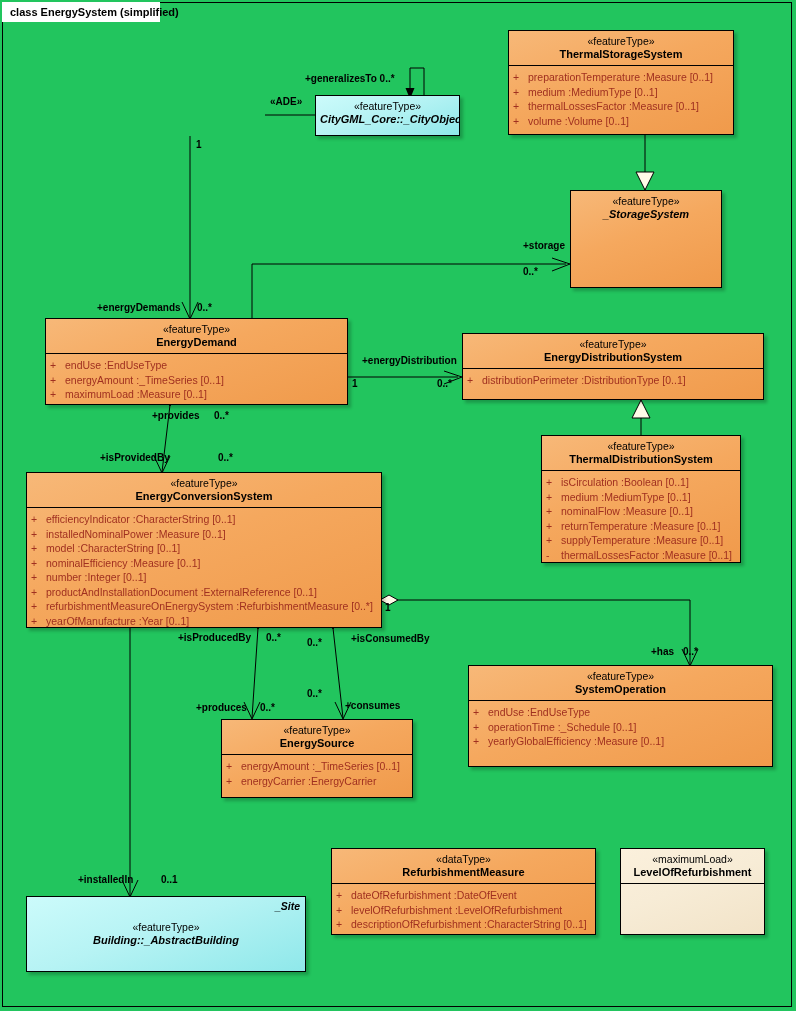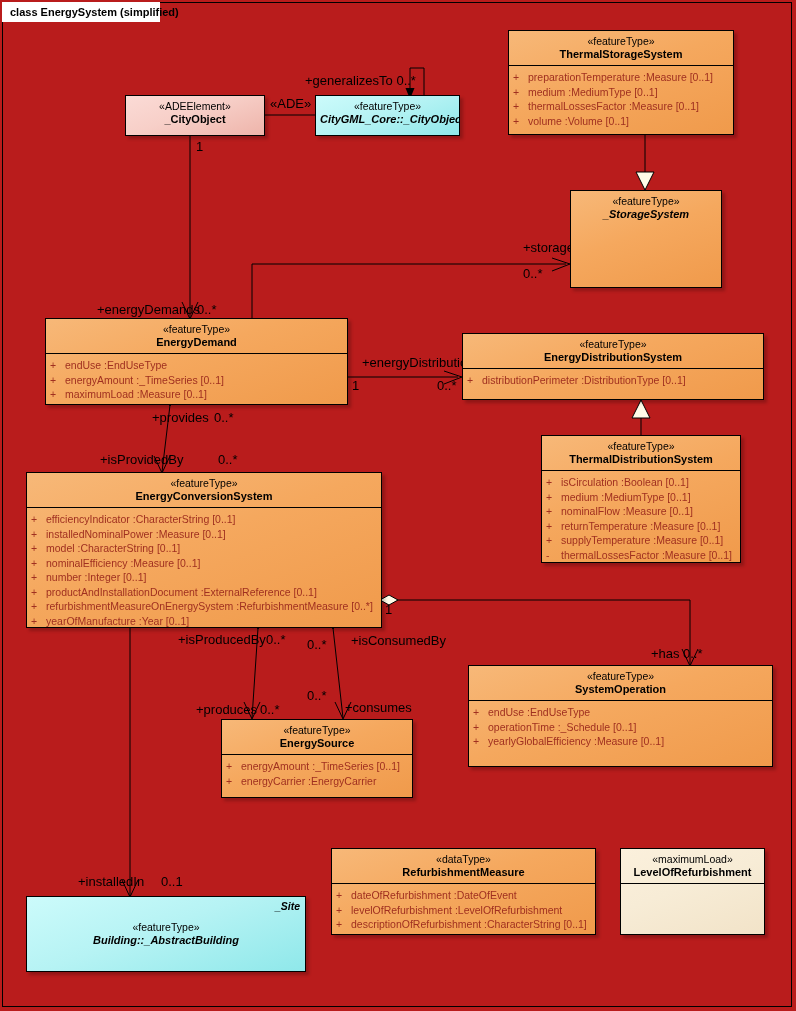--- a/index.html
+++ b/index.html
@@ -6,21 +6,21 @@
   html, body {
     margin: 0;
     padding: 0;
     background: #ffffff;
     font-family: "Liberation Sans", sans-serif;
   }
   #diagram {
     position: relative;
     width: 796px;
     height: 1011px;
-    background: #b91c1c;
+    background: #22c55e;
     overflow: hidden;
   }
   
   .frame {
     position: absolute;
     left: 2px; top: 2px;
     width: 790px; height: 1005px;
     border: 1px solid #000;
     box-sizing: border-box;
     background: transparent;
@@ -149,25 +149,26 @@
   svg.links line, svg.links path, svg.links polyline {
     stroke: #000;
     stroke-width: 1;
     fill: none;
   }
   .white-head { fill: #fffbe8; stroke: #000; stroke-width: 1; }
 
   
   .elabel {
     position: absolute;
-    font-size: 13px;
+    font-size: 10px;
     color: #000;
     white-space: nowrap;
     z-index: 3;
     background: transparent;
+    font-weight: bold;
   }
   .uml-layer { z-index: 4; }
 </style>
 </head>
 <body>
 
 <div id="diagram">
 
   <div class="frame"></div>
 
@@ -289,26 +290,20 @@
   <div class="elabel" style="left:307px; top:688px;">0..*</div>
   <div class="elabel" style="left:345px; top:700px;">+consumes</div>
 
   <div class="elabel" style="left:385px; top:602px;">1</div>
   <div class="elabel" style="left:651px; top:646px;">+has</div>
   <div class="elabel" style="left:683px; top:646px;">0..*</div>
 
   <div class="elabel" style="left:78px; top:874px;">+installedIn</div>
   <div class="elabel" style="left:152px; top:874px;padding-left:9px;">0..1</div>
 
-  <div class="uml fill-pink uml-layer" style="left:125px; top:95px; width:140px; height:41px;">
-    <div class="hdr">
-      <span class="stereo">«ADEElement»</span>
-      <span class="cname">_CityObject</span>
-    </div>
-  </div>
 
   <div class="uml fill-cyan uml-layer" style="left:315px; top:95px; width:145px; height:41px;">
     <div class="hdr">
       <span class="stereo">«featureType»</span>
       <span class="cname italic">CityGML_Core::_CityObject</span>
     </div>
   </div>
 
   <div class="uml fill-orange uml-layer" style="left:508px; top:30px; width:226px; height:105px;">
     <div class="hdr">

